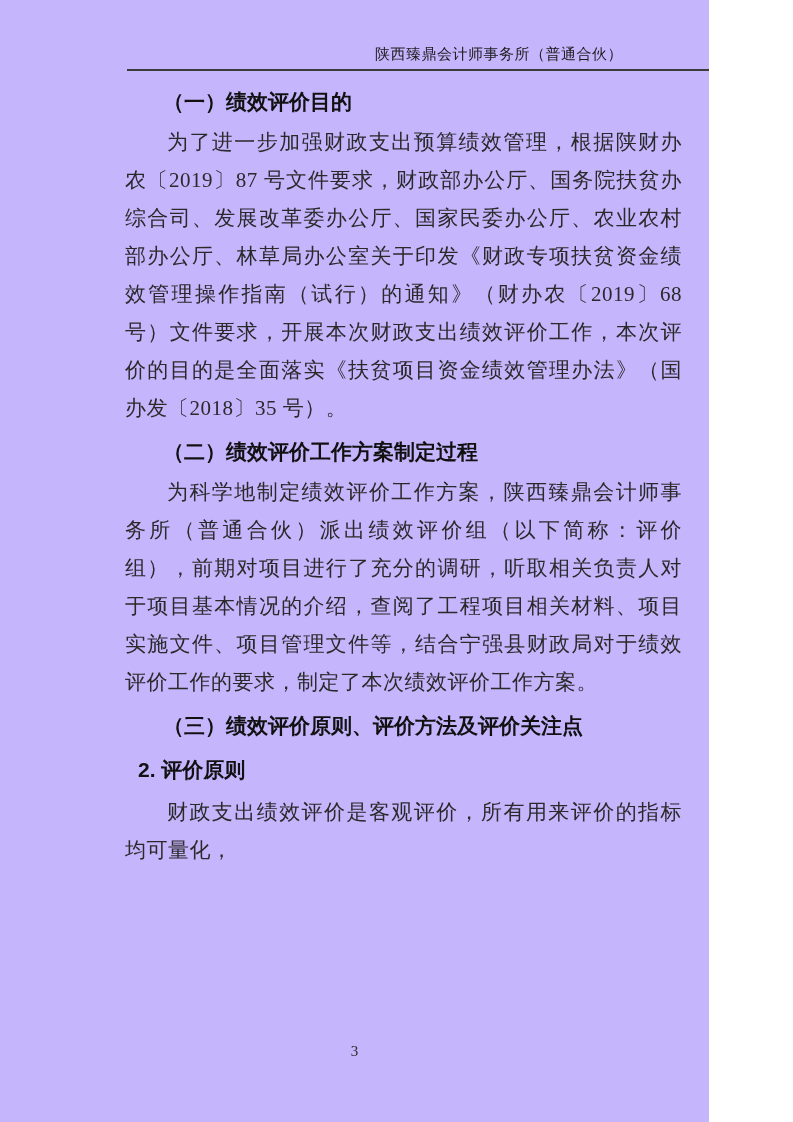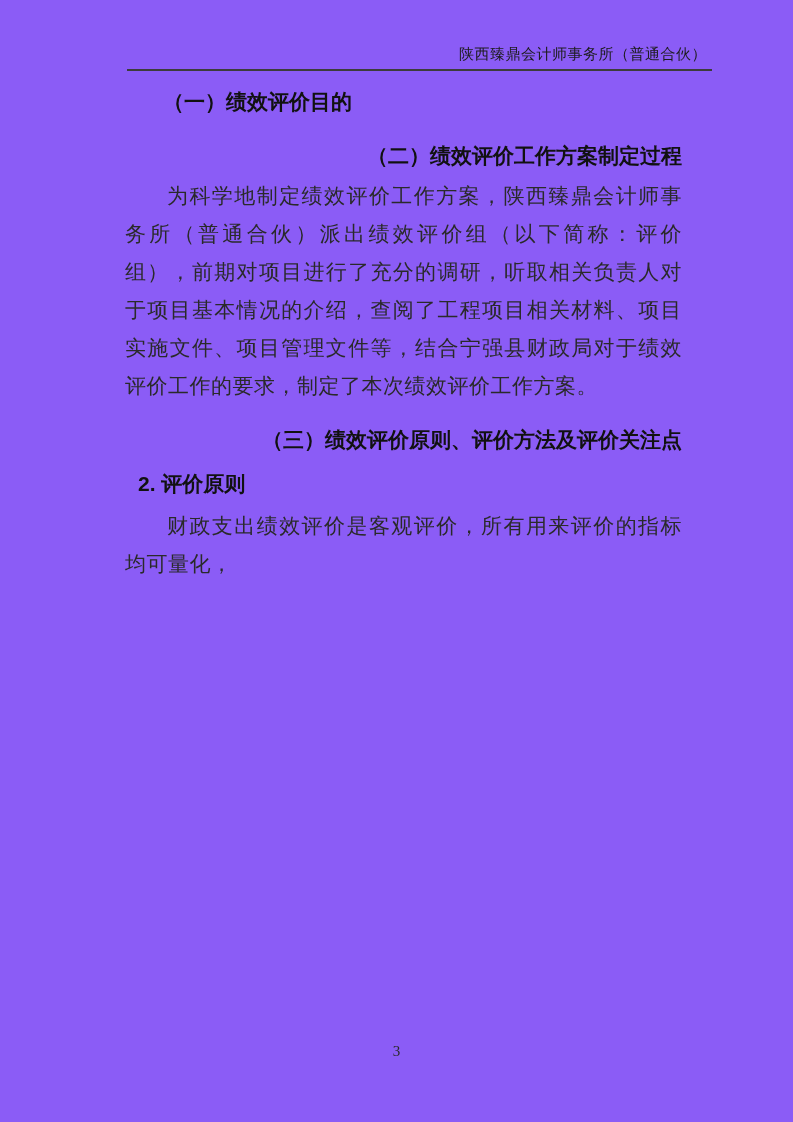--- a/index.html
+++ b/index.html
@@ -2,23 +2,23 @@
 <html><head>
 <meta charset="utf-8">
 <style>
   html, body {
     margin: 0;
     padding: 0;
     background: #ffffff;
   }
   .page {
     position: relative;
-    width: 793px;
+    width: 709px;
     height: 1122px;
-    background: #8b5cf6;
+    background: #c4b5fd;
     overflow: hidden;
     font-family: "Liberation Serif", serif;
     color: #262626;
   }
   
   .header {
     padding-top: 44px;
   }
   .header-company {
     text-align: right;
@@ -53,22 +53,21 @@
   .heading-1 {
     margin: 12px 0 2px 0;
     padding-left: 38px;
     font-family: Liberation Serif, serif;
     font-size: 21px;
     font-weight: bold;
     line-height: 38px;
     color: #111;
   }
   .heading-1.gap {
-    margin-top: 16px;
-    text-align: right;
+    margin-top: 6px;
   }
   .heading-2 {
     margin: 6px 0 0 0;
     padding-left: 13px;
     font-family: "Liberation Sans", sans-serif;
     font-size: 21px;
     font-weight: bold;
     line-height: 38px;
     color: #111;
   }
@@ -103,20 +102,21 @@
 
   <div class="header">
     <div class="header-company">陕西臻鼎会计师事务所（普通合伙）</div>
     <div class="header-rule"></div>
   </div>
 
   <div class="content">
 
     <div class="heading-1">（一）绩效评价目的</div>
 
+    <p>为了进一步加强财政支出预算绩效管理，根据陕财办农〔2019〕87 号文件要求，财政部办公厅、国务院扶贫办综合司、发展改革委办公厅、国家民委办公厅、农业农村部办公厅、林草局办公室关于印发《财政专项扶贫资金绩效管理操作指南（试行）的通知》（财办农〔2019〕68 号）文件要求，开展本次财政支出绩效评价工作，本次评价的目的是全面落实《扶贫项目资金绩效管理办法》（国办发〔2018〕35 号）。</p>
 
     <div class="heading-1 gap">（二）绩效评价工作方案制定过程</div>
 
     <p>为科学地制定绩效评价工作方案，陕西臻鼎会计师事务所（普通合伙）派出绩效评价组（以下简称：评价组），前期对项目进行了充分的调研，听取相关负责人对于项目基本情况的介绍，查阅了工程项目相关材料、项目实施文件、项目管理文件等，结合宁强县财政局对于绩效评价工作的要求，制定了本次绩效评价工作方案。</p>
 
 
     <div class="heading-1 gap">（三）绩效评价原则、评价方法及评价关注点</div>
 
     <div class="heading-2">2. 评价原则</div>
 

